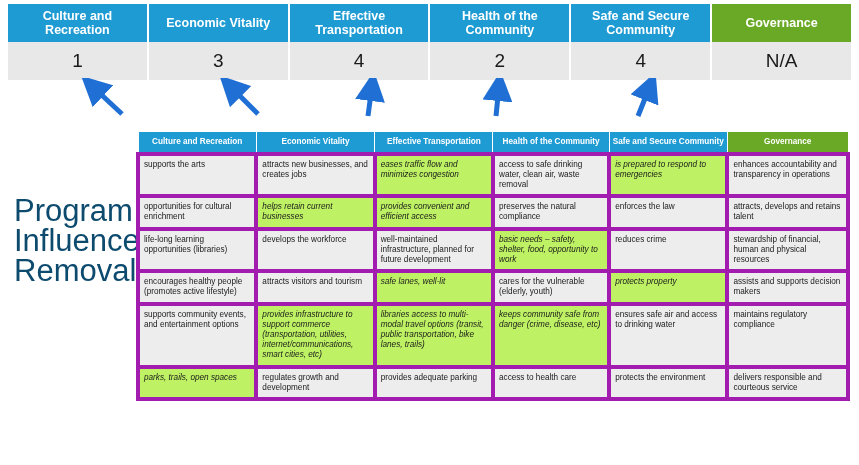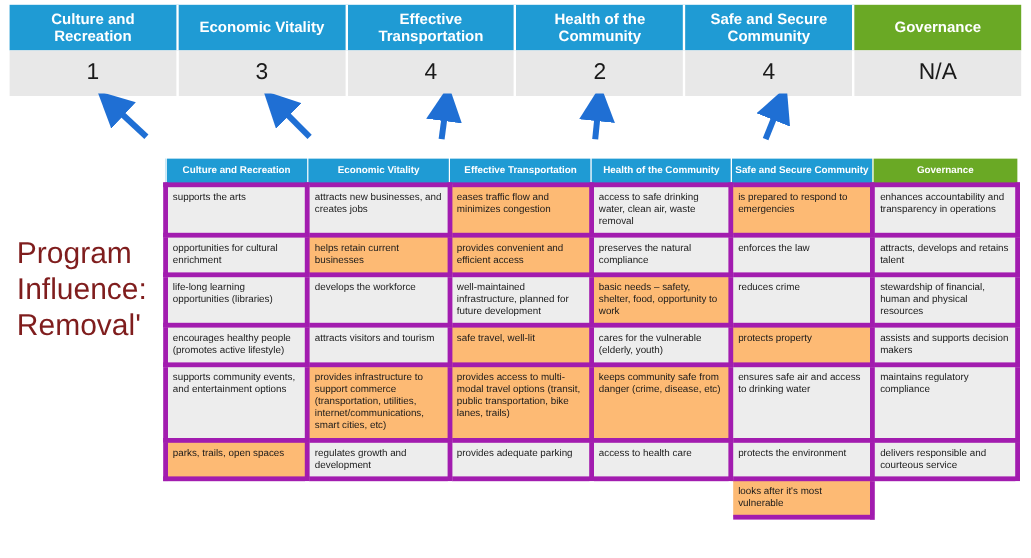--- a/index.html
+++ b/index.html
@@ -74,24 +74,24 @@
     height: 58px;
     pointer-events: none;
   }
 
   
   #caption {
     position: absolute;
     left: 14px;
     top: 196px;
     width: 118px;
-    font-size: 25px;
+    font-size: 31px;
     line-height: 30px;
-    color: #7f1d1d;
-    text-align: left;
+    color: #0c4a6e;
+    text-align: center;
   }
 
   
   #matrix {
     position: absolute;
     left: 136px;
     top: 131px;
     width: 714px;
     border-collapse: collapse;
     table-layout: fixed;
@@ -112,21 +112,21 @@
   #matrix td {
     font-size: 8.2px;
     line-height: 10.2px;
     color: #1a1a1a;
     vertical-align: top;
     padding: 4px 4px;
     border: 4px solid #a21caf;
     background: #ededed;
     word-wrap: break-word;
   }
-  #matrix td.hl { background: #fdba74; }
+  #matrix td.hl { background: #bef264; font-style: italic; }
   #matrix td.empty { background: #ffffff; border-color: #ffffff; }
   .col-cr  { width: 108px; }
   .col-ev  { width: 108px; }
   .col-et  { width: 108px; }
   .col-hc  { width: 106px; }
   .col-ss  { width: 108px; }
   .col-gov { width: 110px; }
 </style>
 </head>
 <body>
@@ -209,43 +209,35 @@
         <td>life-long learning opportunities (libraries)</td>
         <td>develops the workforce</td>
         <td>well-maintained infrastructure, planned for future development</td>
         <td class="hl">basic needs – safety, shelter, food, opportunity to work</td>
         <td>reduces crime</td>
         <td>stewardship of financial, human and physical resources</td>
       </tr>
       <tr>
         <td>encourages healthy people (promotes active lifestyle)</td>
         <td>attracts visitors and tourism</td>
-        <td class="hl">safe travel, well-lit</td>
+        <td class="hl">safe lanes, well-lit</td>
         <td>cares for the vulnerable (elderly, youth)</td>
         <td class="hl">protects property</td>
         <td>assists and supports decision makers</td>
       </tr>
       <tr>
         <td>supports community events, and entertainment options</td>
         <td class="hl">provides infrastructure to support commerce (transportation, utilities, internet/communications, smart cities, etc)</td>
-        <td class="hl">provides access to multi-modal travel options (transit, public transportation, bike lanes, trails)</td>
+        <td class="hl">libraries access to multi-modal travel options (transit, public transportation, bike lanes, trails)</td>
         <td class="hl">keeps community safe from danger (crime, disease, etc)</td>
         <td>ensures safe air and access to drinking water</td>
         <td>maintains regulatory compliance</td>
       </tr>
       <tr>
         <td class="hl">parks, trails, open spaces</td>
         <td>regulates growth and development</td>
         <td>provides adequate parking</td>
         <td>access to health care</td>
         <td>protects the environment</td>
         <td>delivers responsible and courteous service</td>
       </tr>
-      <tr>
-        <td class="empty"></td>
-        <td class="empty"></td>
-        <td class="empty"></td>
-        <td class="empty"></td>
-        <td class="hl">looks after it's most vulnerable</td>
-        <td class="empty"></td>
-      </tr>
     </tbody>
 </table>
 
 </body></html>

